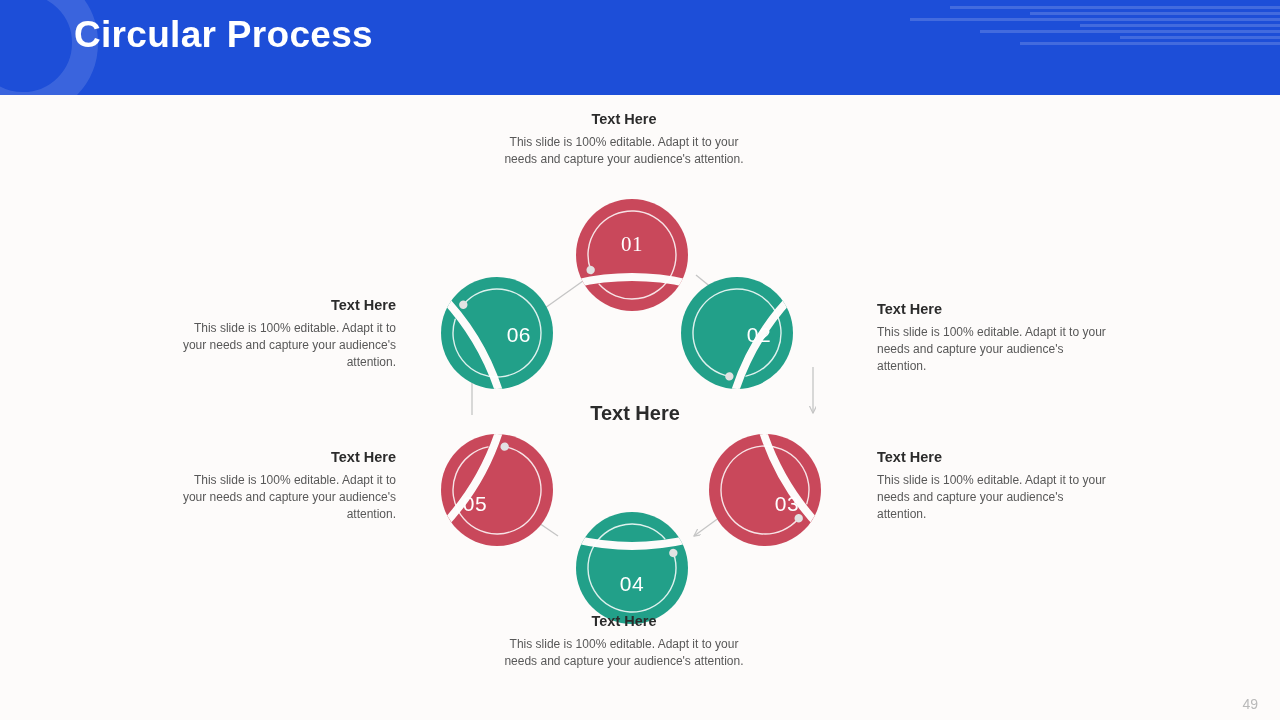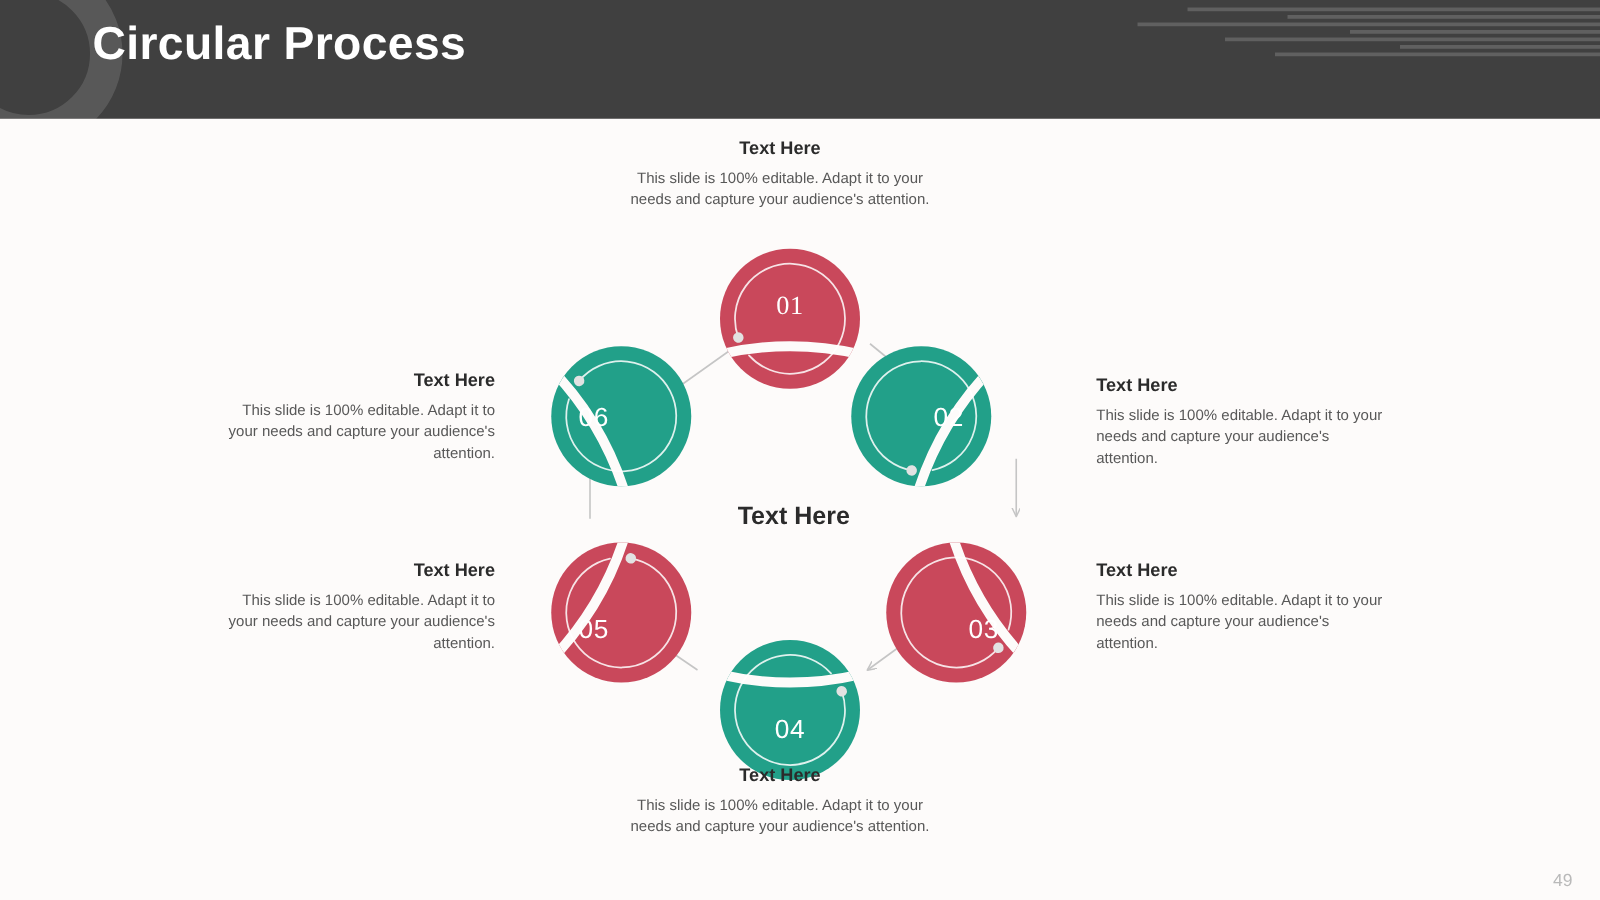--- a/index.html
+++ b/index.html
@@ -14,21 +14,21 @@
     overflow: hidden;
     position: relative;
   }
 
   
   #header-band {
     position: absolute;
     left: 0; top: 0;
     width: 1280px;
     height: 95px;
-    background: #404040;
+    background: #1d4ed8;
     overflow: hidden;
   }
   #header-deco-ring {
     position: absolute;
     left: -52px;
     top: -32px;
     width: 150px;
     height: 150px;
     border-radius: 50%;
     border: 26px solid rgba(255,255,255,0.13);
@@ -267,21 +267,21 @@
           </defs>
           <circle cx="56" cy="56" r="56" fill="#22a089"></circle>
           <g clip-path="url(#clip-06)" transform="rotate(60 56 56)">
             <path d="M -14 84 Q 56 64 126 84 L 126 92 Q 56 72 -14 92 Z" fill="#fdfbfa"></path>
           </g>
           <g transform="rotate(220 56 56)">
             <path d="M 100 56 A 44 44 0 1 1 96.86124396536644 39.67949934582876" fill="none" stroke="rgba(255,255,255,0.85)" stroke-width="1.4" stroke-linecap="round"></path>
             <circle cx="100" cy="56" r="4.2" fill="#e2e2e2"></circle>
           </g>
         </svg>
-        <div class="num" style="left: -22px; top: 47px;">06</div>
+        <div class="num" style="left: -22px; top: 47px; text-align: right;">06</div>
       </div>
     </div>
 
   <div id="center-label" style="left:505px; top:307px;">Text Here</div>
 
   <div id="text-blocks-container">
       <div class="tblock align-center" style="left: 504px; top: 16px; width: 240px;">
         <div class="t-title">Text Here</div>
         <div class="t-body">This slide is 100% editable. Adapt it to your needs and capture your audience's attention.</div>
       </div>

